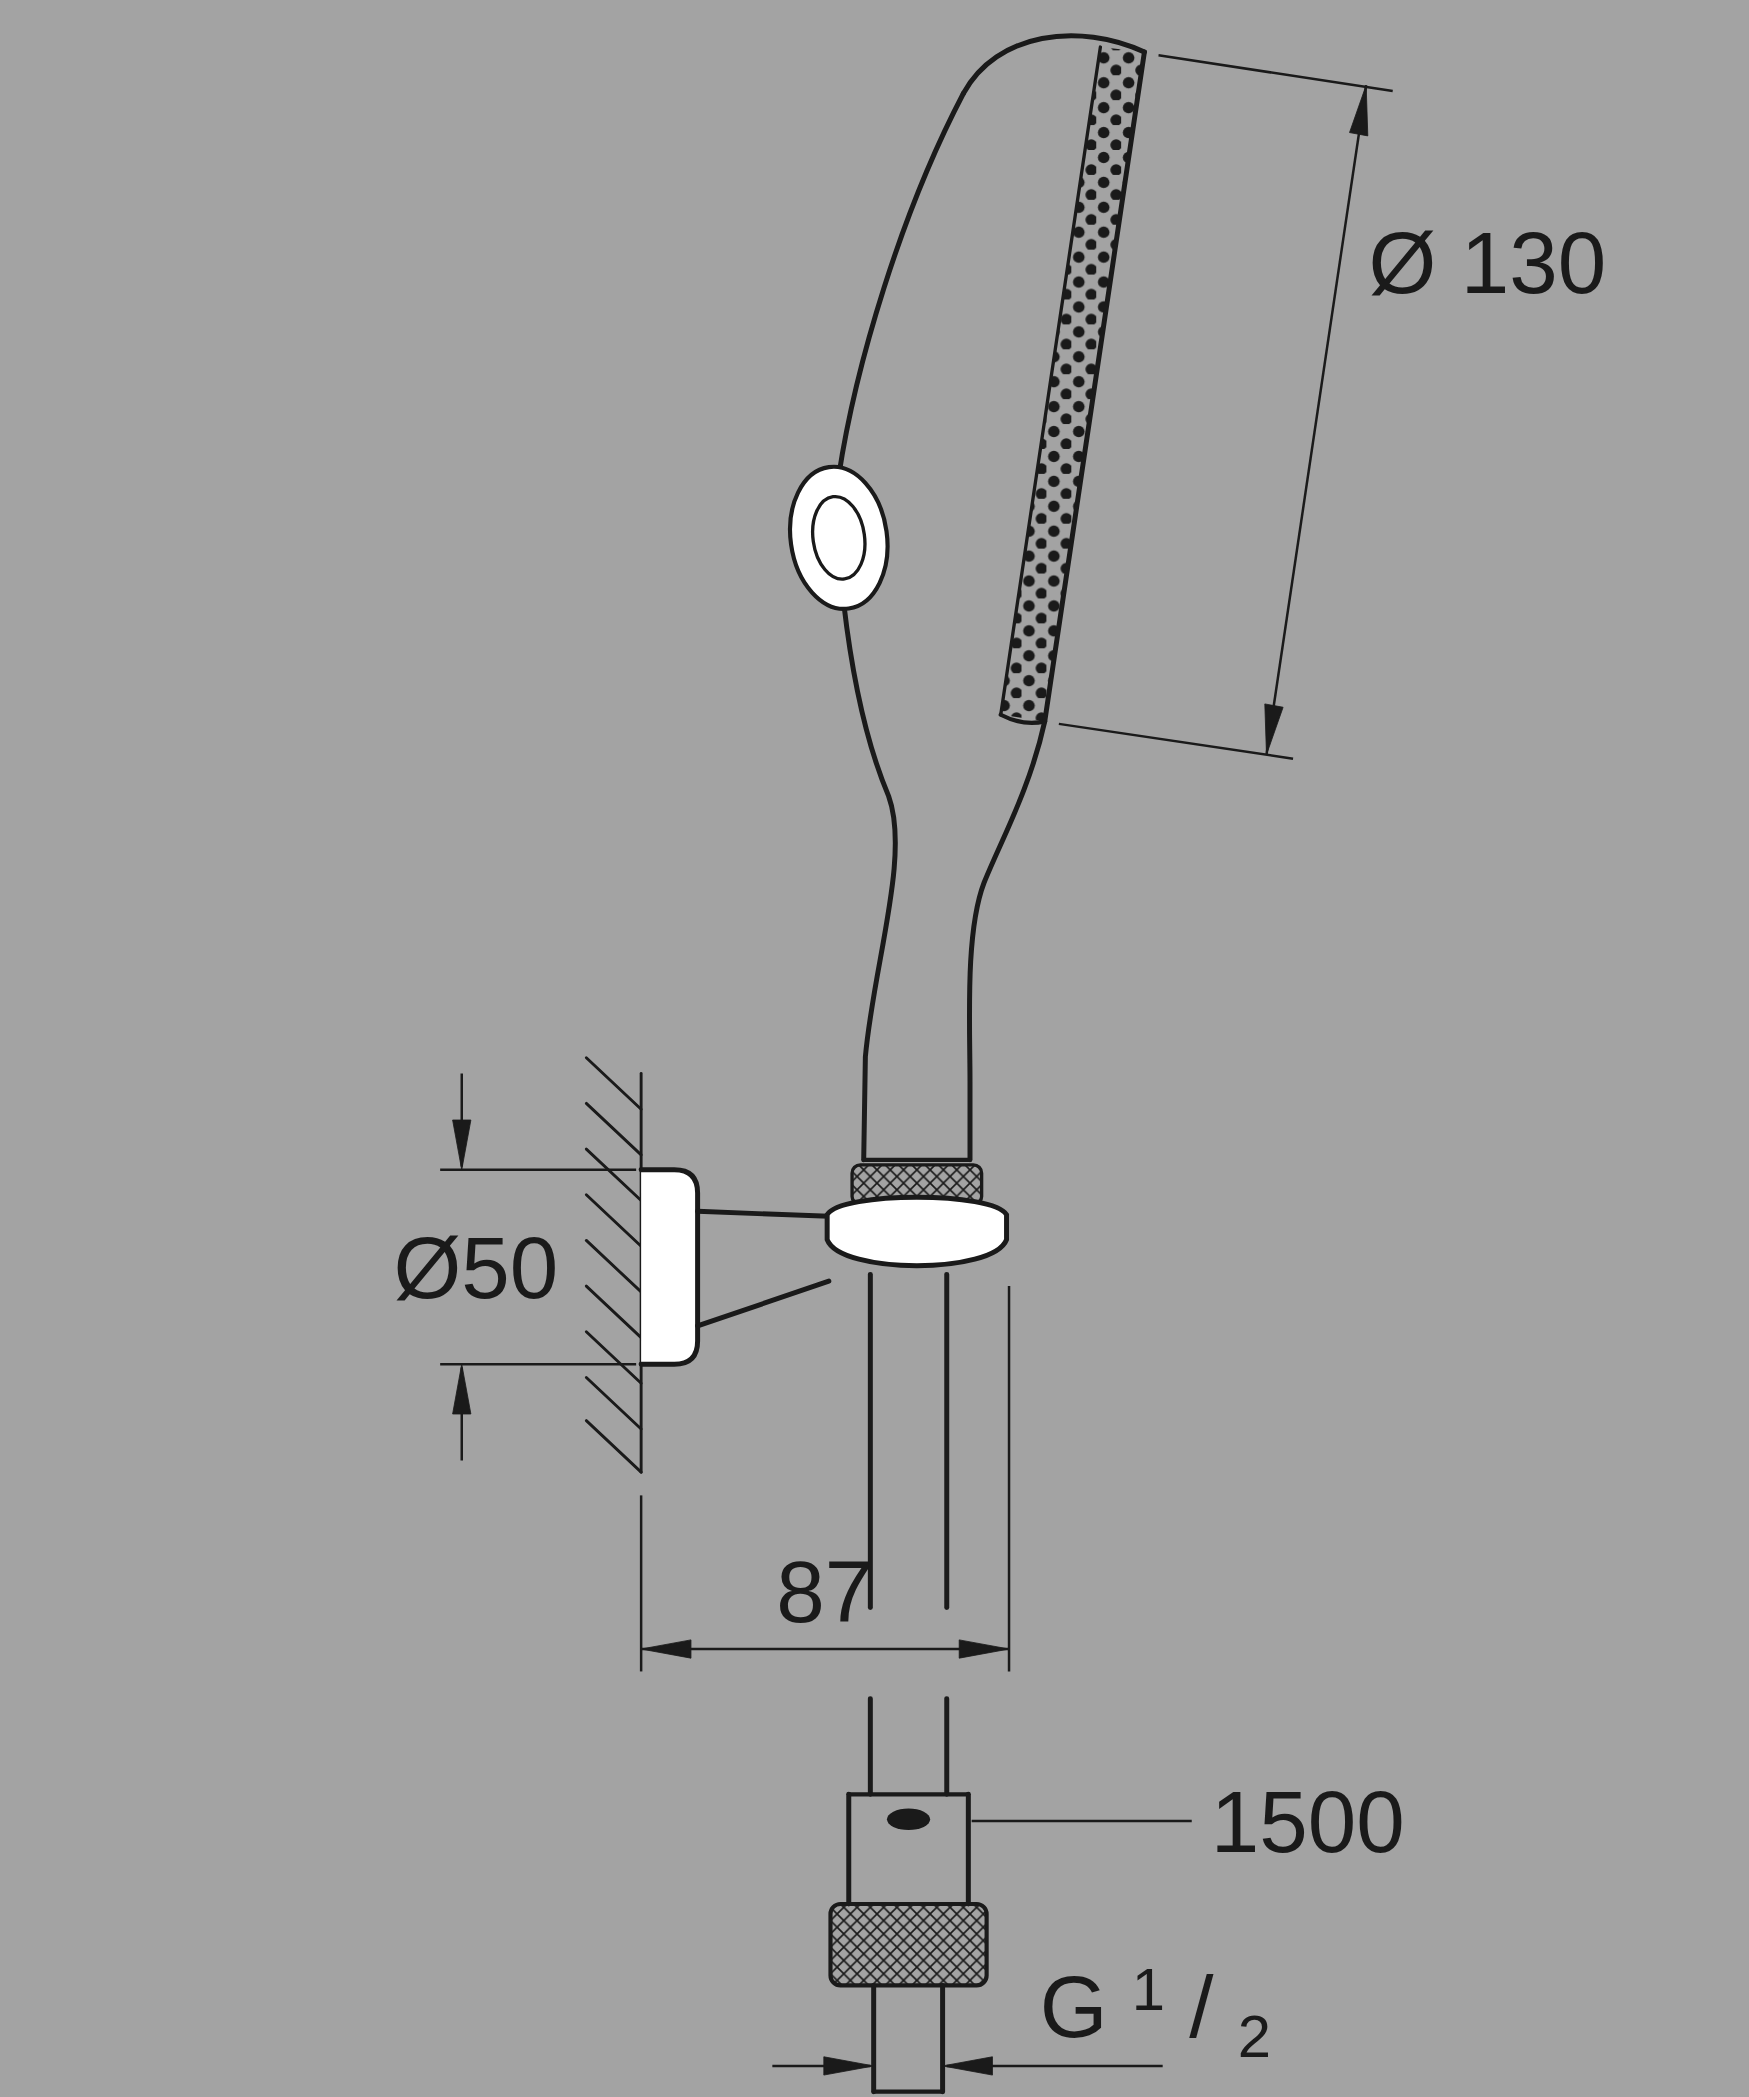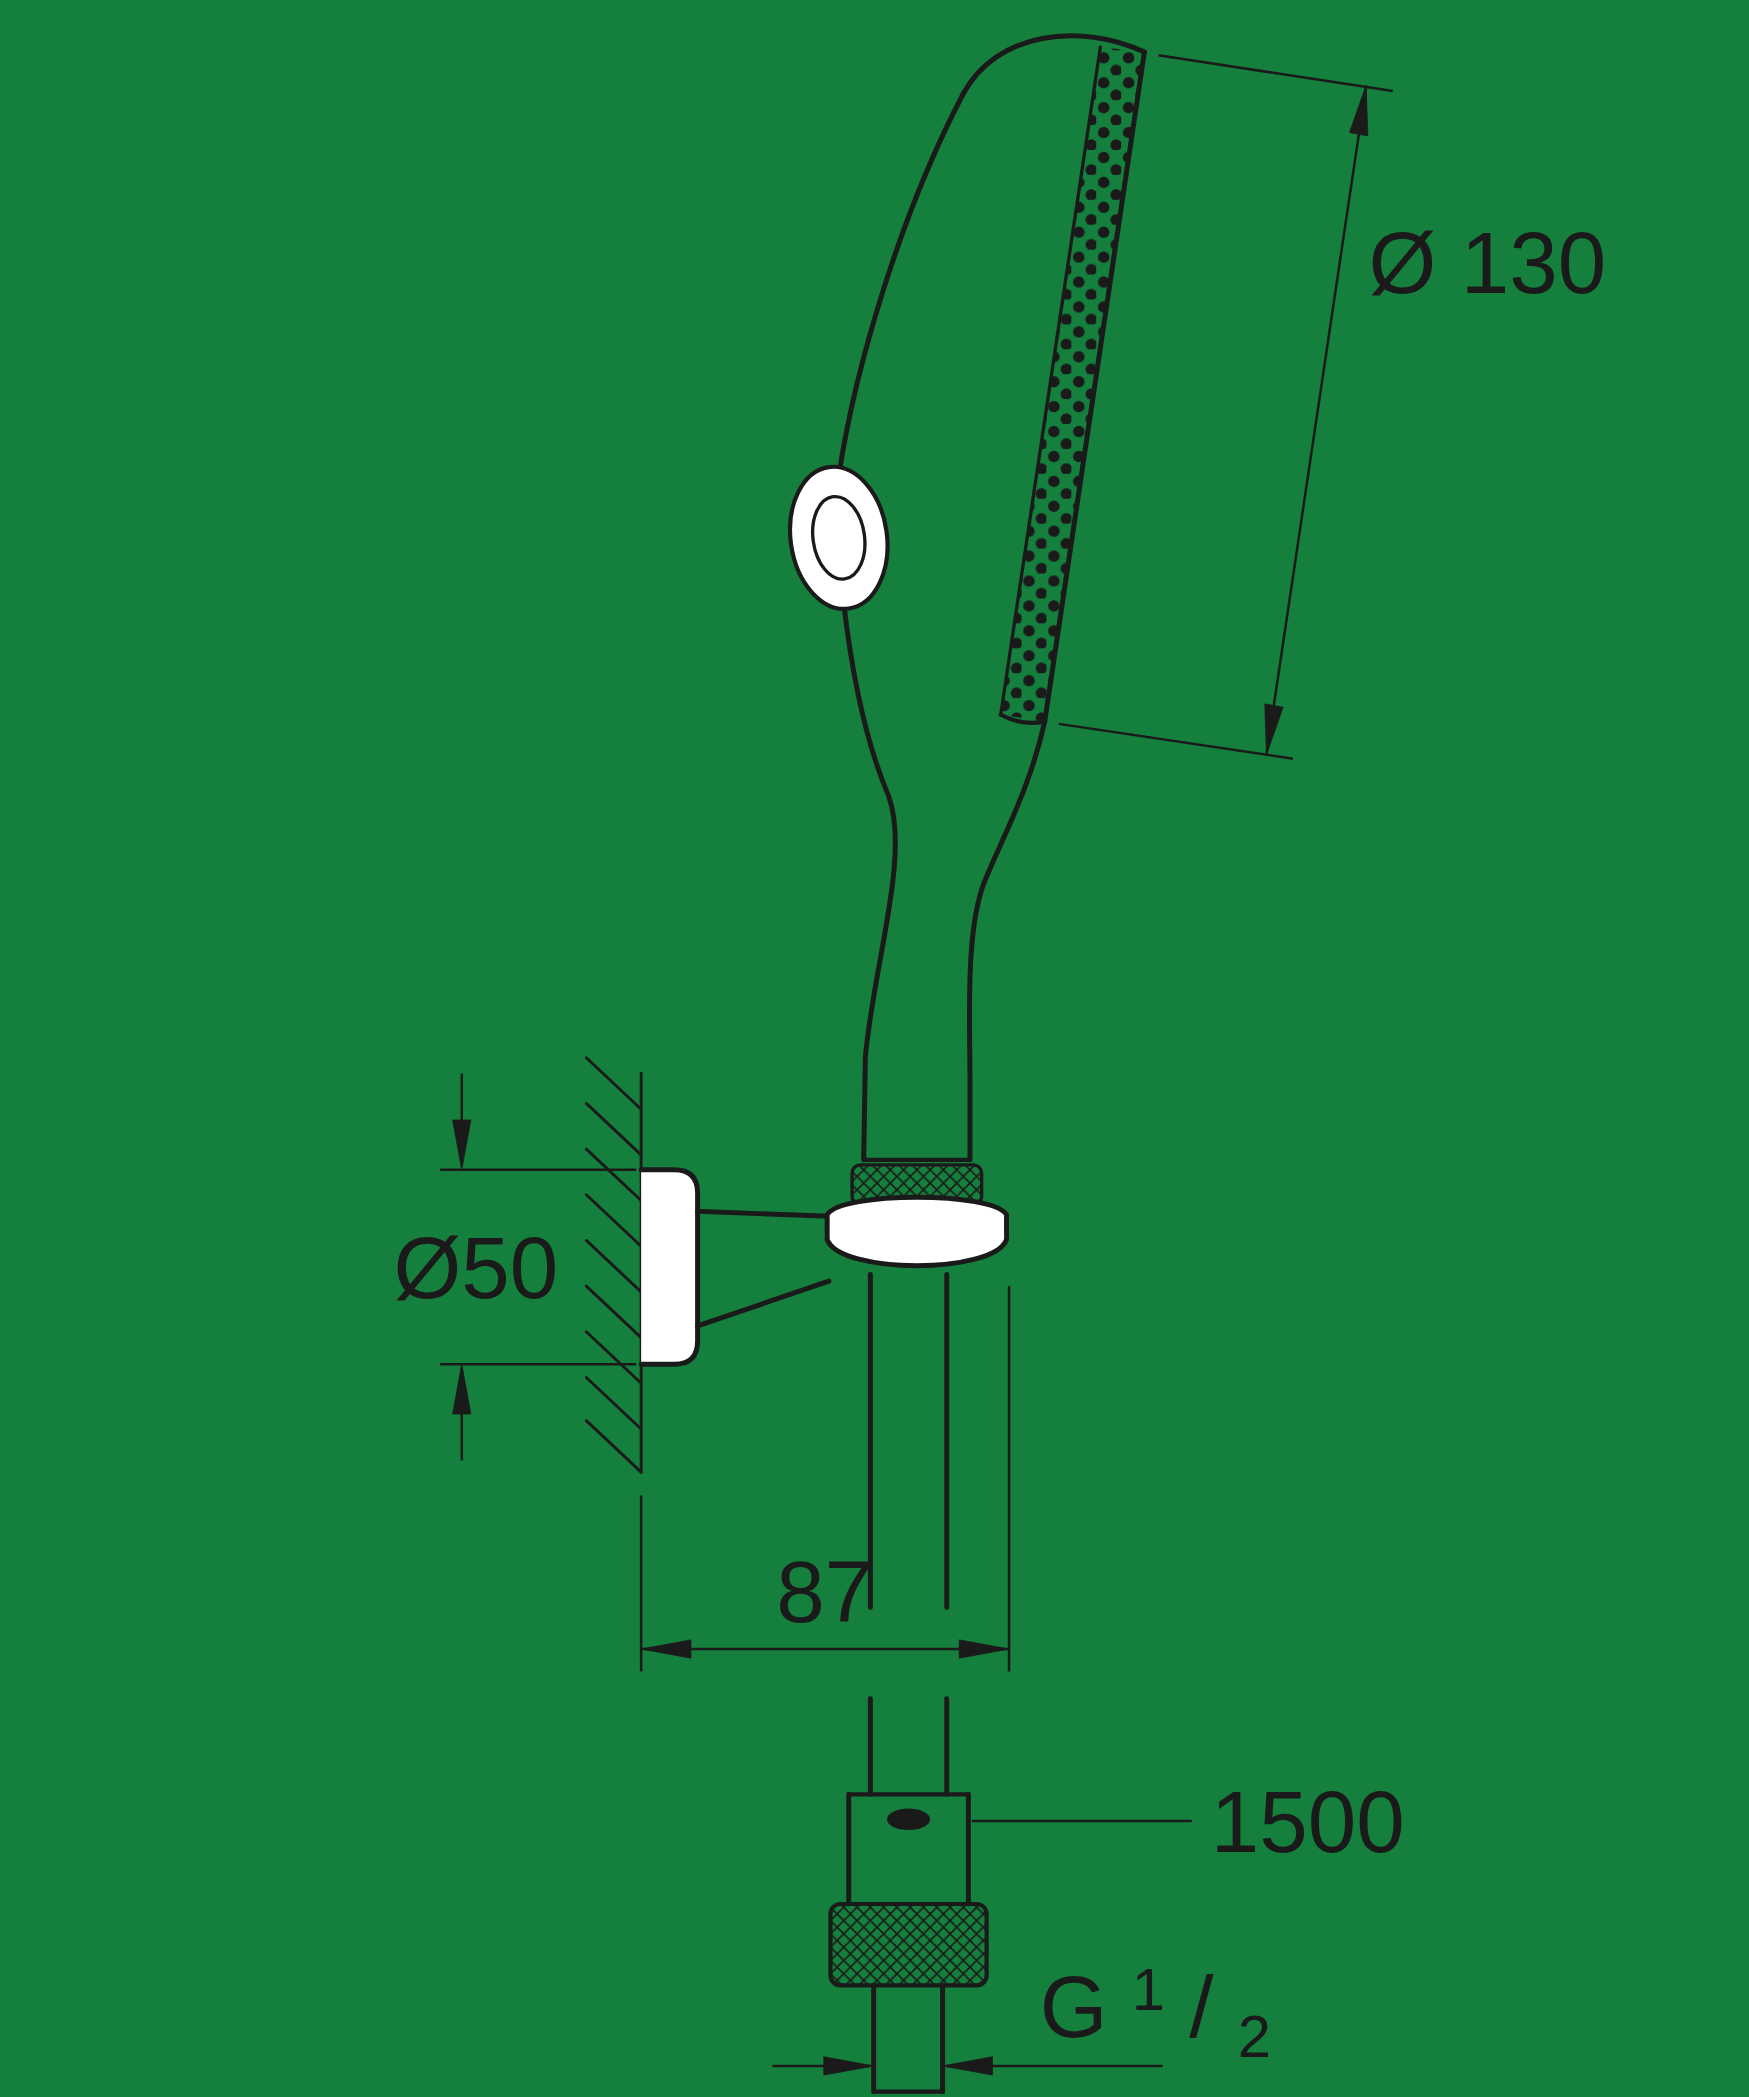--- a/index.html
+++ b/index.html
@@ -4,21 +4,21 @@
 <style>
   html, body {
     margin: 0;
     padding: 0;
     background: #ffffff;
   }
   .page {
     position: relative;
     width: 1749px;
     height: 2098px;
-    background: #15803d;
+    background: #a3a3a3;
     overflow: hidden;
   }
   svg {
     display: block;
   }
   .dim-label {
     font-family: "Liberation Sans", "DejaVu Sans", sans-serif;
     font-size: 105px;
     fill: #1a1a1a;
   }

